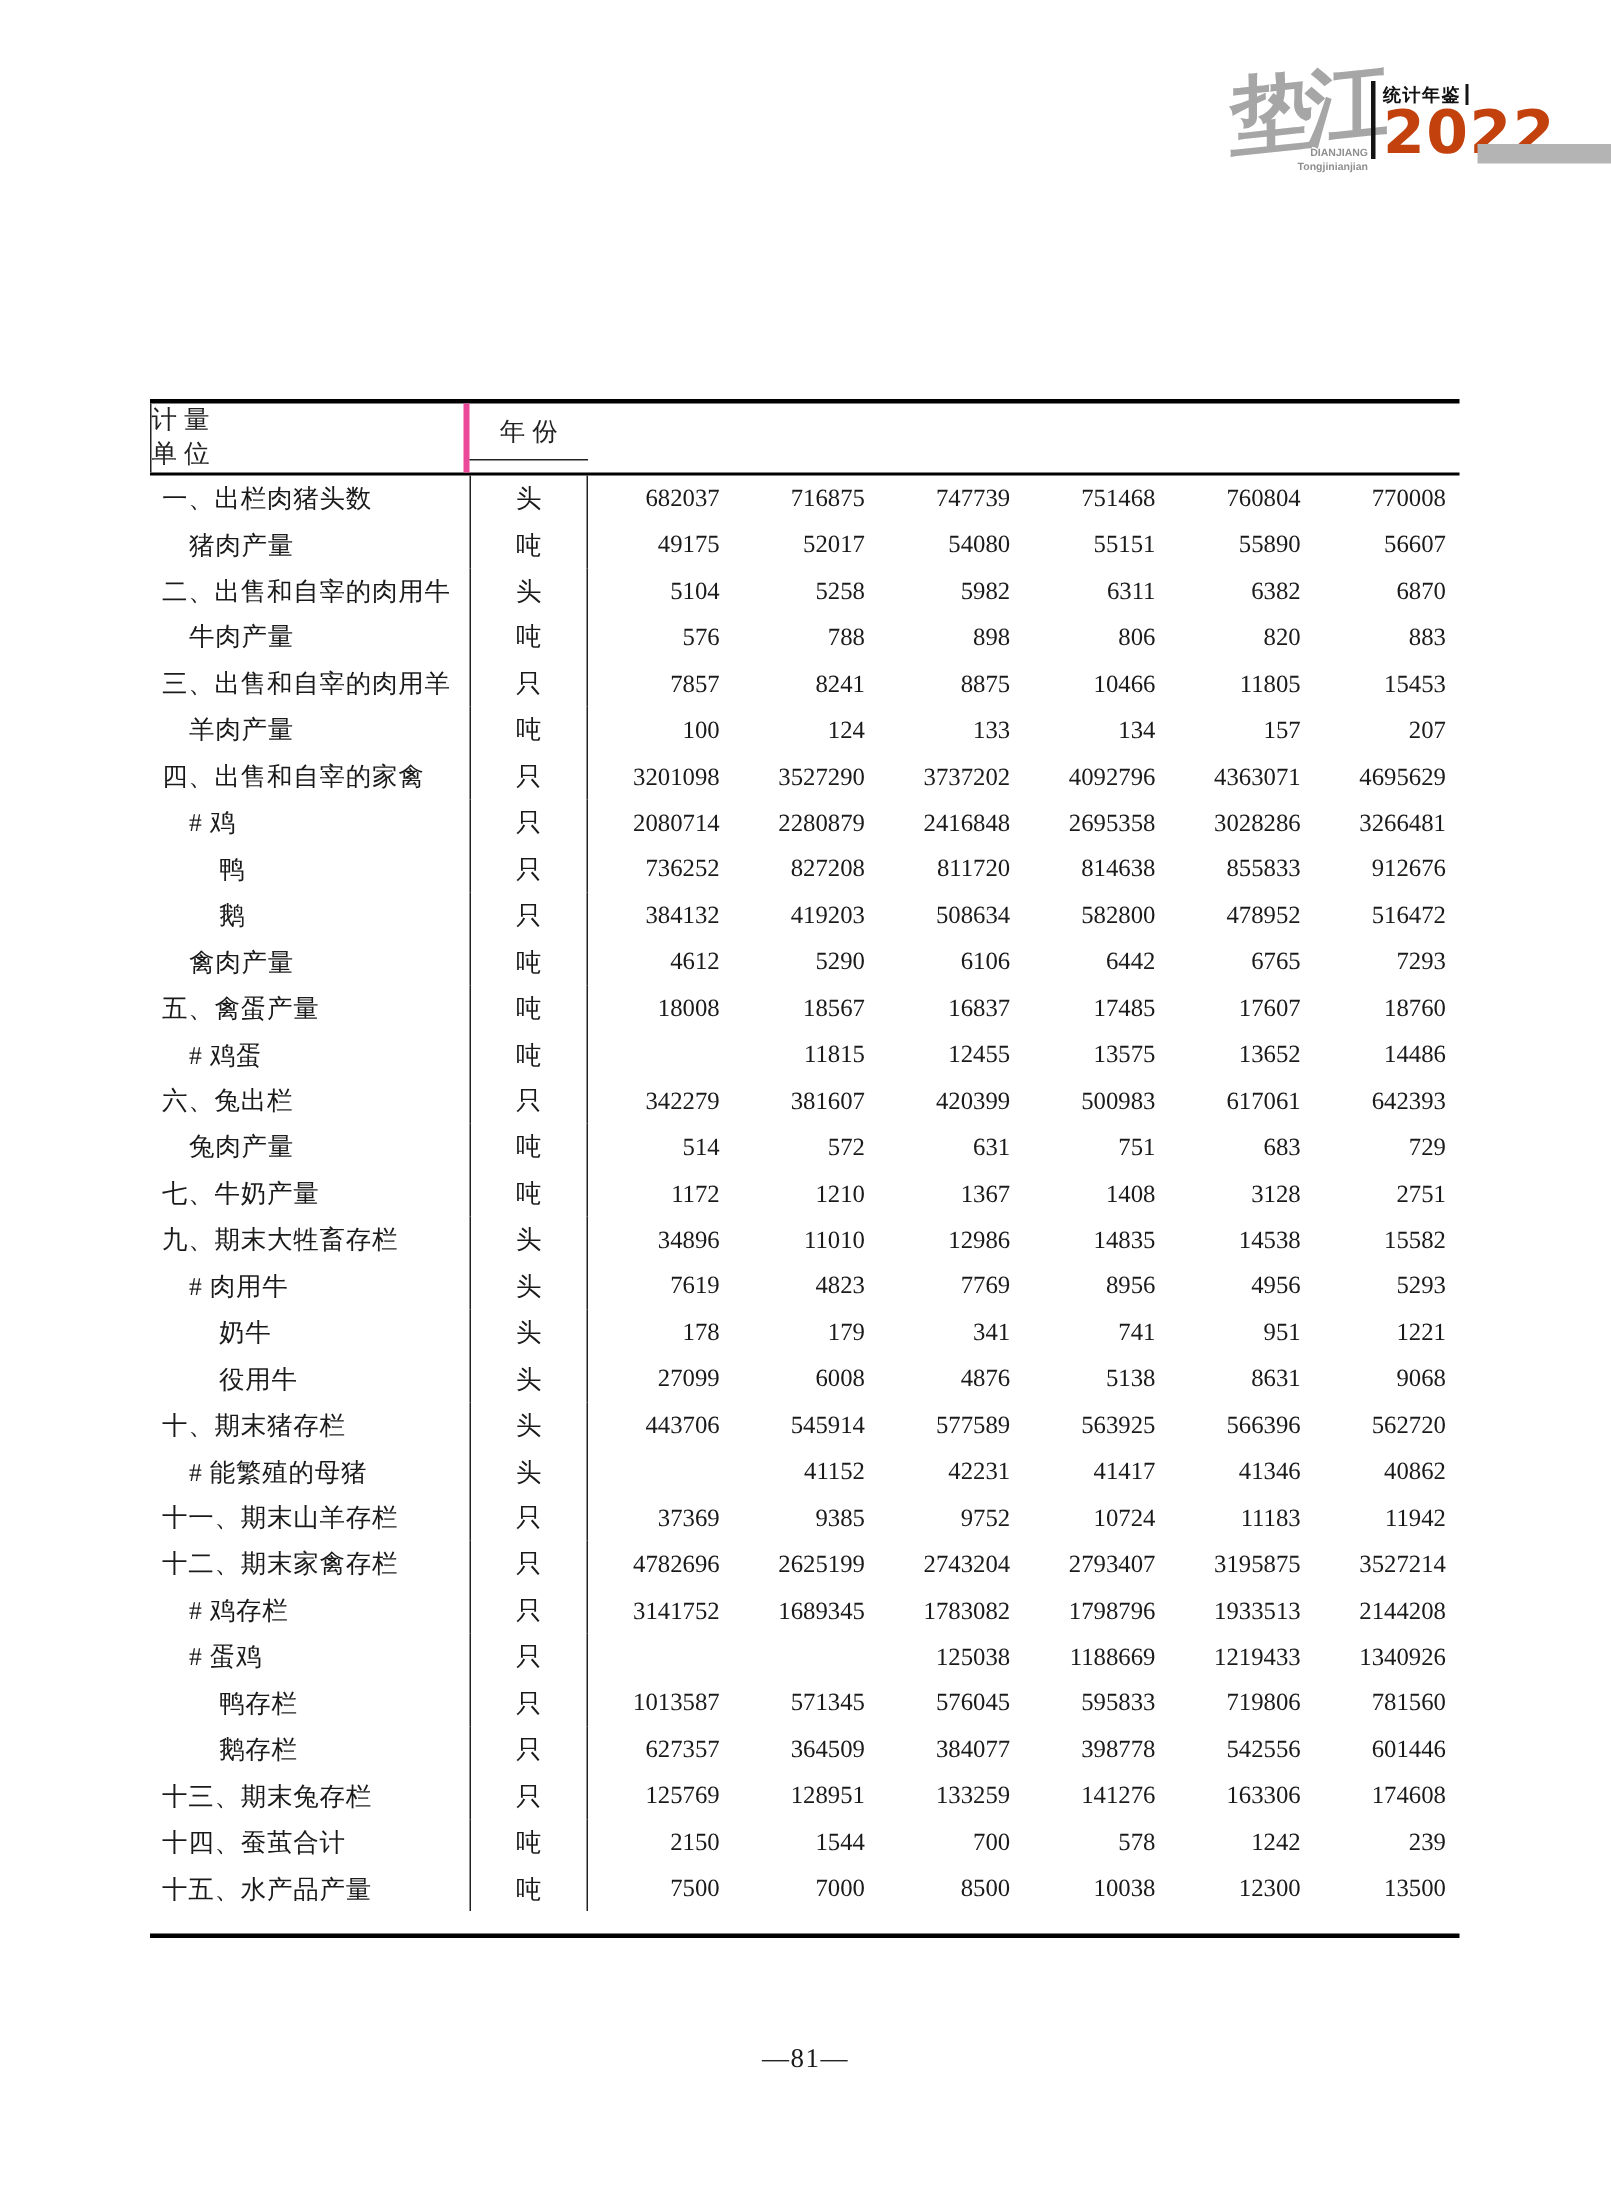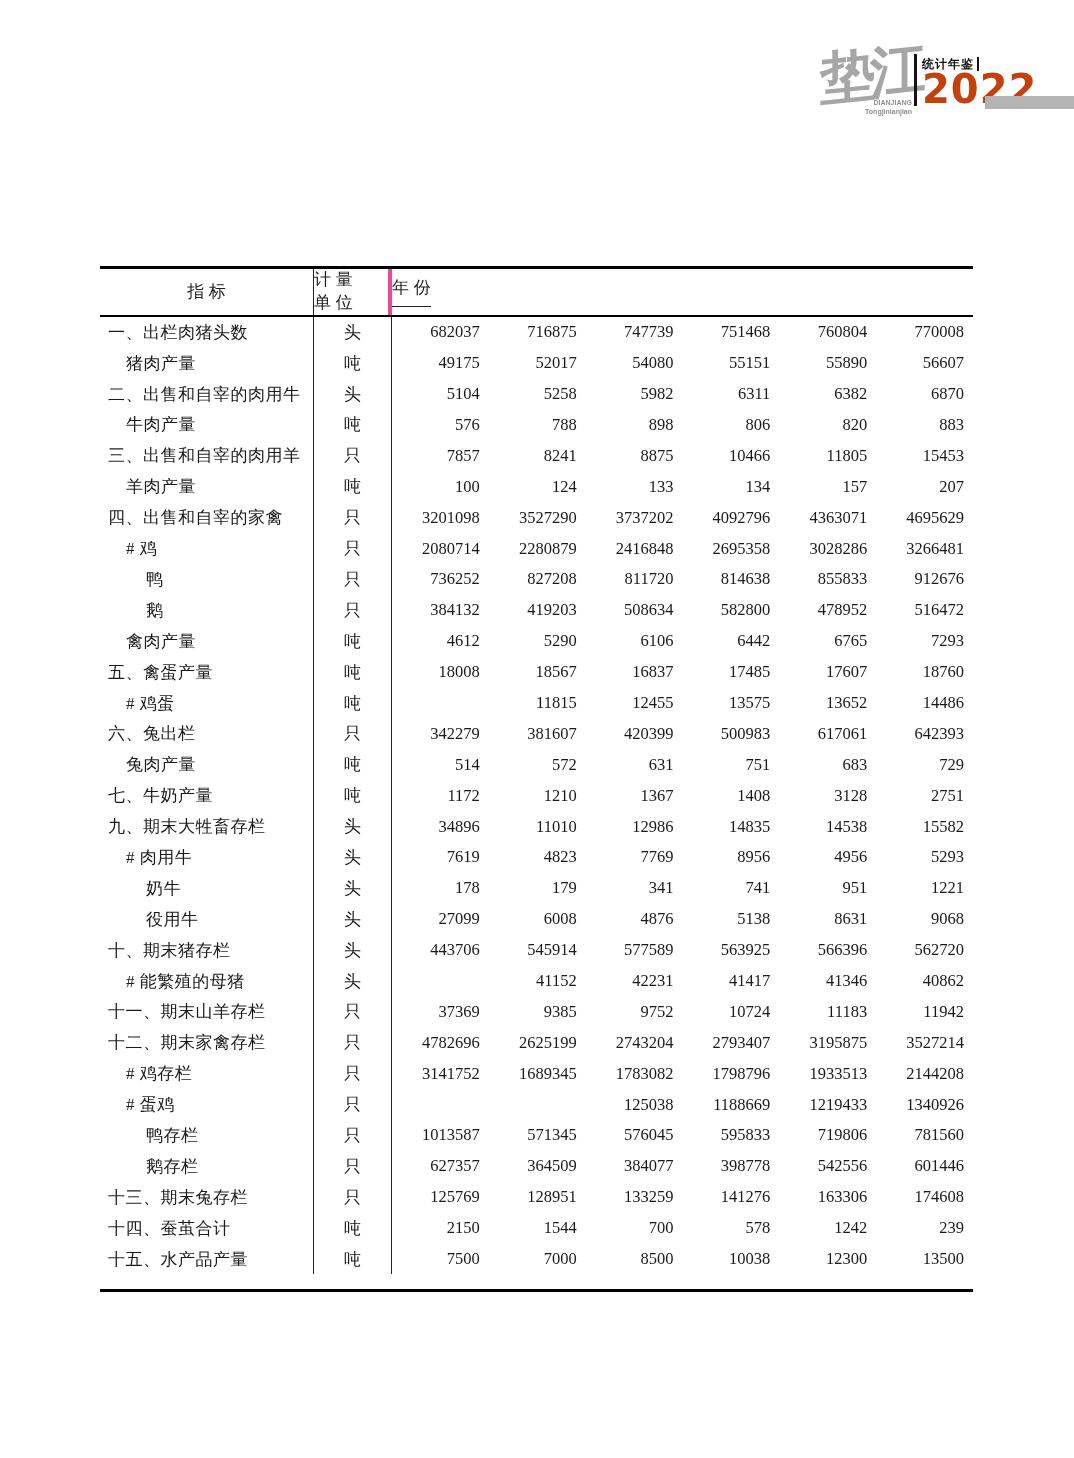--- a/index.html
+++ b/index.html
@@ -67,21 +67,21 @@
     display:grid; grid-template-columns:213px 79px 581px;
     font-family:"Liberation Sans","DejaVu Sans",sans-serif;
     font-size:17px; color:#222;
   }
   .th-indicator { display:flex; align-items:center; justify-content:center; }
   .th-unit {
     border-left:1px solid #222; border-right:4px solid #ec4899;
     display:flex; flex-direction:column; justify-content:center;
     line-height:1.35;
   }
-  .th-years-wrap { display:flex; flex-direction:row; }
+  .th-years-wrap { display:flex; flex-direction:column; }
   .th-yeargroup {
     height:38px; display:flex; align-items:center; justify-content:center;
     border-bottom:1px solid #222;
   }
   .th-year-row { flex:1; display:grid; grid-template-columns:repeat(6,1fr); }
   .th-year {
     display:flex; align-items:center; justify-content:center;
     border-left:1px solid #222; min-height:29px;
   }
   .th-year:first-child { border-left:none; }
@@ -122,21 +122,20 @@
     <div class="logo-right">
       <div class="logo-yearbook">统计年鉴</div>
       <div class="logo-year">2022</div>
     </div>
   </div>
   <div class="gray-bar"></div>
 
 
   <div class="tbl">
     <div class="thead">
-      <div class="th-indicator">指  标</div>
       <div class="th-unit">
         <div>计  量</div>
         <div>单  位</div>
       </div>
       <div class="th-years-wrap">
         <div class="th-yeargroup">年  份</div>
       </div>
     </div>
     <div class="tbody">
     <div class="tr indent-0">
@@ -475,13 +474,14 @@
       <div class="td-num">7500</div>
       <div class="td-num">7000</div>
       <div class="td-num">8500</div>
       <div class="td-num">10038</div>
       <div class="td-num">12300</div>
       <div class="td-num">13500</div>
     </div>
   </div>
   </div>
 
+  <div class="page-number">—81—</div>
 </div>
 
 </body></html>

